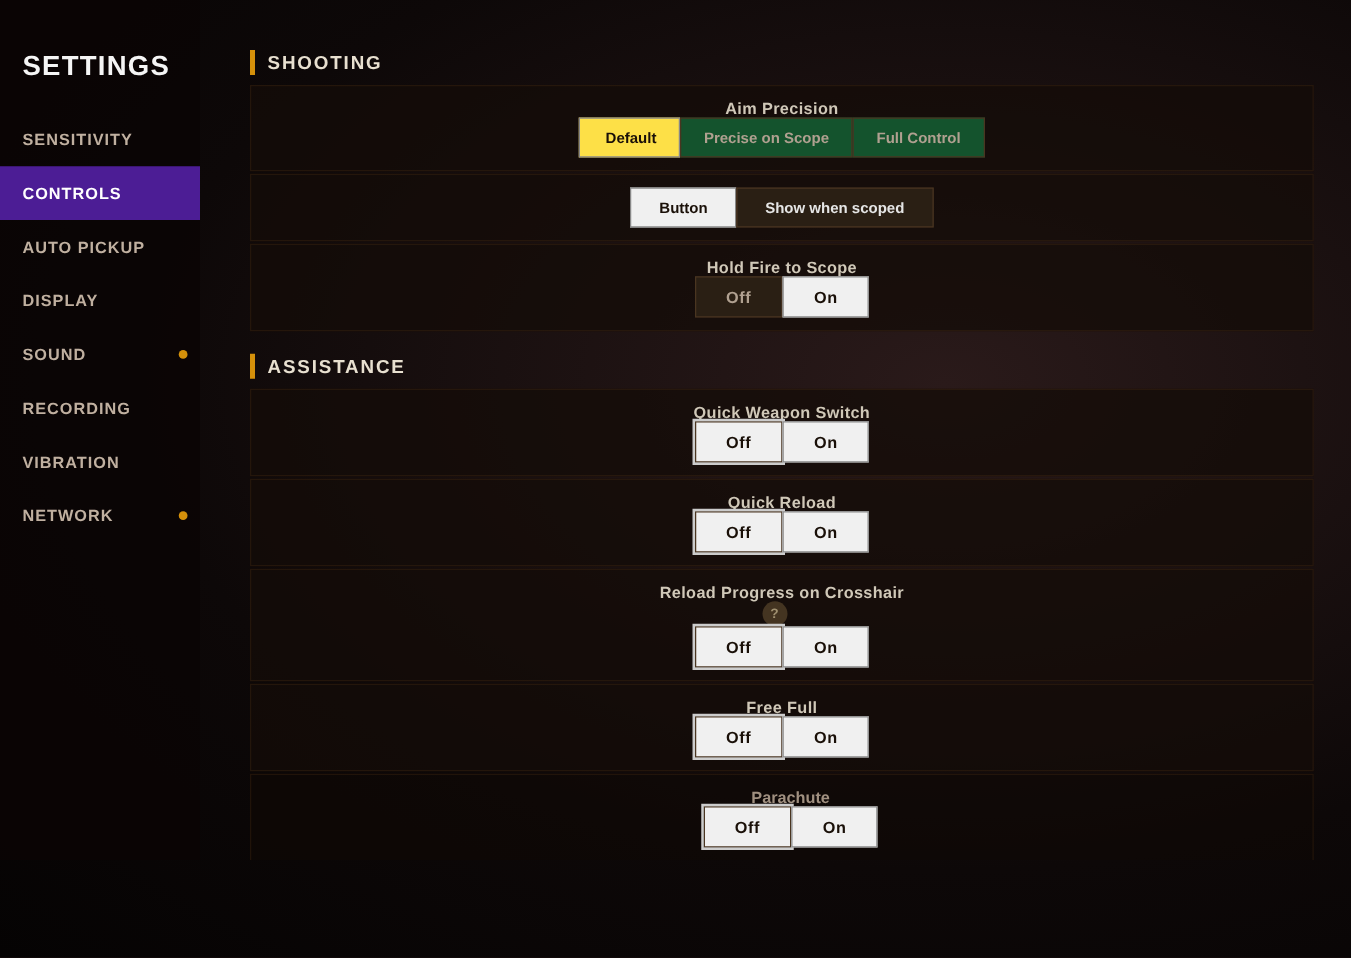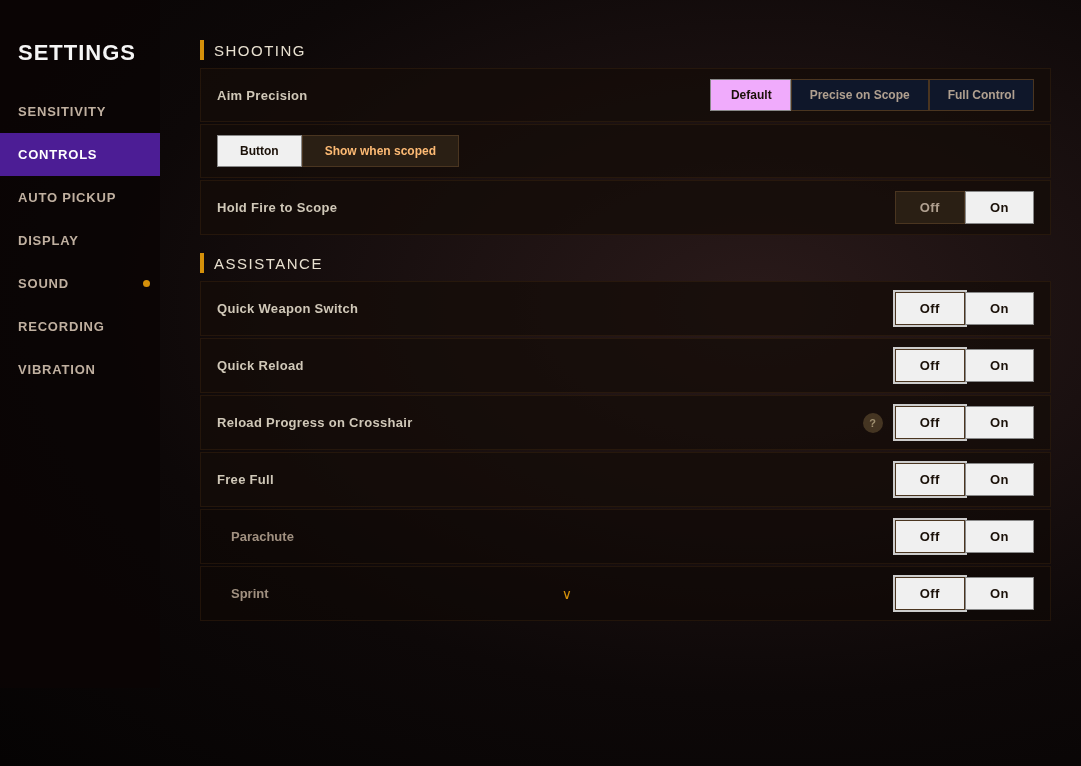--- a/index.html
+++ b/index.html
@@ -82,33 +82,34 @@
     .section-bar {
       width: 4px;
       height: 20px;
       background: #d4900a;
       margin-right: 10px;
       flex-shrink: 0;
     }
     .section-title {
       color: #e8e0d0;
       font-size: 15px;
-      font-weight: 400;
+      font-weight: 700;
       letter-spacing: 1.5px;
       text-transform: uppercase;
     }
     
     .setting-row {
       display: flex;
       align-items: center;
       background: rgba(20,12,8,0.75);
       border: 1px solid rgba(80,50,20,0.3);
       padding: 10px 16px;
       margin-bottom: 2px;
       min-height: 48px;
+      flex-direction: column;
     }
     .setting-row.sub-row {
       background: rgba(15,9,5,0.6);
       padding-left: 30px;
     }
     .setting-label {
       color: #d0c8b8;
       font-size: 13px;
       font-weight: 600;
       flex: 1;
@@ -172,43 +173,43 @@
     .triple-toggle {
       display: flex;
       flex-shrink: 0;
     }
     .triple-btn {
       padding: 8px 18px;
       font-size: 12px;
       font-weight: 700;
       cursor: pointer;
       border: 1px solid #4a3520;
-      background: #0f172a;
+      background: #14532d;
       color: #b0a090;
       white-space: nowrap;
     }
     .triple-btn.selected {
-      background: #f0abfc;
+      background: #fde047;
       color: #1a1008;
       border-color: #888;
       padding-left: 20px;
     }
     
     .double-toggle {
       display: flex;
       flex-shrink: 0;
     }
     .double-btn {
       padding: 8px 22px;
       font-size: 12px;
       font-weight: 700;
       cursor: pointer;
       border: 1px solid #4a3520;
       background: #2a1f14;
-      color: #fdba74;
+      color: #e5e5e5;
       white-space: nowrap;
     }
     .double-btn.selected {
       background: #f0f0f0;
       color: #1a1008;
       border-color: #888;
     }
     ::-webkit-scrollbar { width: 4px; }
     ::-webkit-scrollbar-track { background: rgba(0,0,0,0.3); }
     ::-webkit-scrollbar-thumb { background: #4a3010; }
@@ -238,20 +239,24 @@
     <div class="sidebar-item">
       <span>SOUND</span>
       <span class="sidebar-dot"></span>
     </div>
     <div class="sidebar-item">
       <span>RECORDING</span>
     </div>
     <div class="sidebar-item">
       <span>VIBRATION</span>
     </div>
+    <div class="sidebar-item">
+      <span>NETWORK</span>
+      <span class="sidebar-dot"></span>
+    </div>
   </div>
 
   <div class="main-content">
 
     <div class="section">
       <div class="section-header">
         <div class="section-bar"></div>
         <span class="section-title">SHOOTING</span>
       </div>
 

